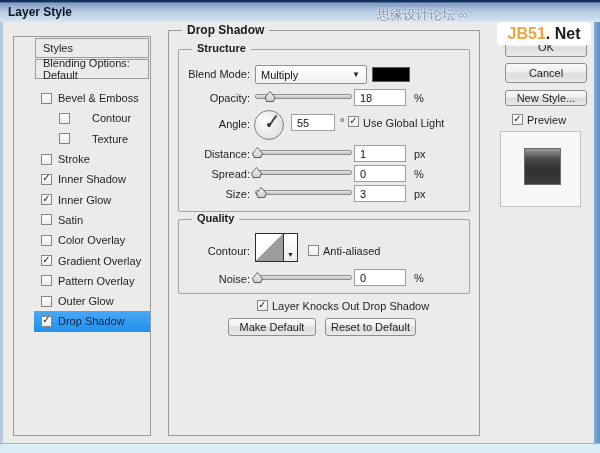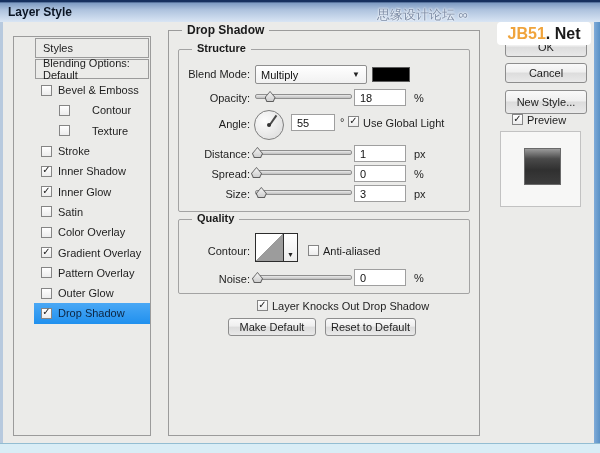--- a/index.html
+++ b/index.html
@@ -21,21 +21,21 @@
     display:flex; align-items:center; font-size:17px; font-weight:bold; z-index:6; }
   .wm-card1 .p1 { color:#3d2c1d; } .wm-card1 .p2 { color:#d9542b; }
   .wm-ribbon { width:7px; height:19px; background:#c02818; border-radius:2px; margin-left:2px; }
   .wm-card2 { position:absolute; left:497px; top:22px; width:94px; height:23px; background:#ffffff; border-radius:4px;
     display:flex; align-items:center; justify-content:center; font-size:16px; font-weight:bold; z-index:6; }
   .wm-card2 .p1 { color:#f0a43c; } .wm-card2 .p2 { color:#1b1b1b; }
 
   
   .sidebar { position:absolute; left:13px; top:36px; width:138px; height:400px; border:1px solid #9b9b9b; background:#ebebe9;padding-left:20px; }
   .sb-box { height:20px; margin:1px 1px 1px 1px; border:1px solid #9b9b9b; display:flex; align-items:center; padding-left:7px; font-size:11px; color:#1e1e1e; background:#ebebe9; }
-  .sb-rows { margin-top:1px; }
+  .sb-rows { margin-top:9px; }
   .sb-row { height:20.3px; display:flex; align-items:center; padding-left:7px; font-size:11px; color:#1e1e1e; }
   .sb-row.indent { padding-left:25px;gap:16px; }
   .sb-row.selected { background:linear-gradient(180deg,#4aa8f5,#2090ee); color:#0c2440; }
   .sb-row .cb { margin-right:6px; }
 
   
   .cb { width:11px; height:11px; border:1px solid #858585; background:linear-gradient(180deg,#ffffff,#ececec);
     display:inline-flex; align-items:center; justify-content:center; font-size:10px; line-height:10px; color:#1a1a1a; flex:0 0 auto; }
   .cb .mark { display:none; transform:translateY(-1px); }
   .cb.checked .mark { display:block; }
@@ -245,21 +245,21 @@
     <span class="cb checked" style="position:absolute; left:88px; top:269px;" id="cb-knockout">
         <span class="mark">✓</span>
       </span>
     <div class="inline-cb-label" style="left:103px; top:269px;">Layer Knocks Out Drop Shadow</div>
     <div class="btn" style="left:59px; top:287px; width:88px; height:18px;">Make Default</div>
     <div class="btn" style="left:156px; top:287px; width:91px; height:18px;">Reset to Default</div>
   </div>
 
   <div class="btn" style="left:505px; top:63px; width:82px; height:20px;">Cancel</div>
   <div class="btn" style="left:505px; top:37px; width:82px; height:20px; z-index:1;">OK</div>
-  <div class="btn" style="left:505px; top:90px; width:82px; height:24px;">New Style...</div>
+  <div class="btn" style="left:505px; top:90px; width:82px; height:16px;">New Style...</div>
   <span class="cb checked" style="position:absolute; left:512px; top:114px;" id="cb-preview">
       <span class="mark">✓</span>
     </span>
   <div class="inline-cb-label" style="left:527px; top:114px; position:absolute;">Preview</div>
   <div class="preview-panel">
     <div class="preview-swatch"></div>
   </div>
 
 </div>
 

